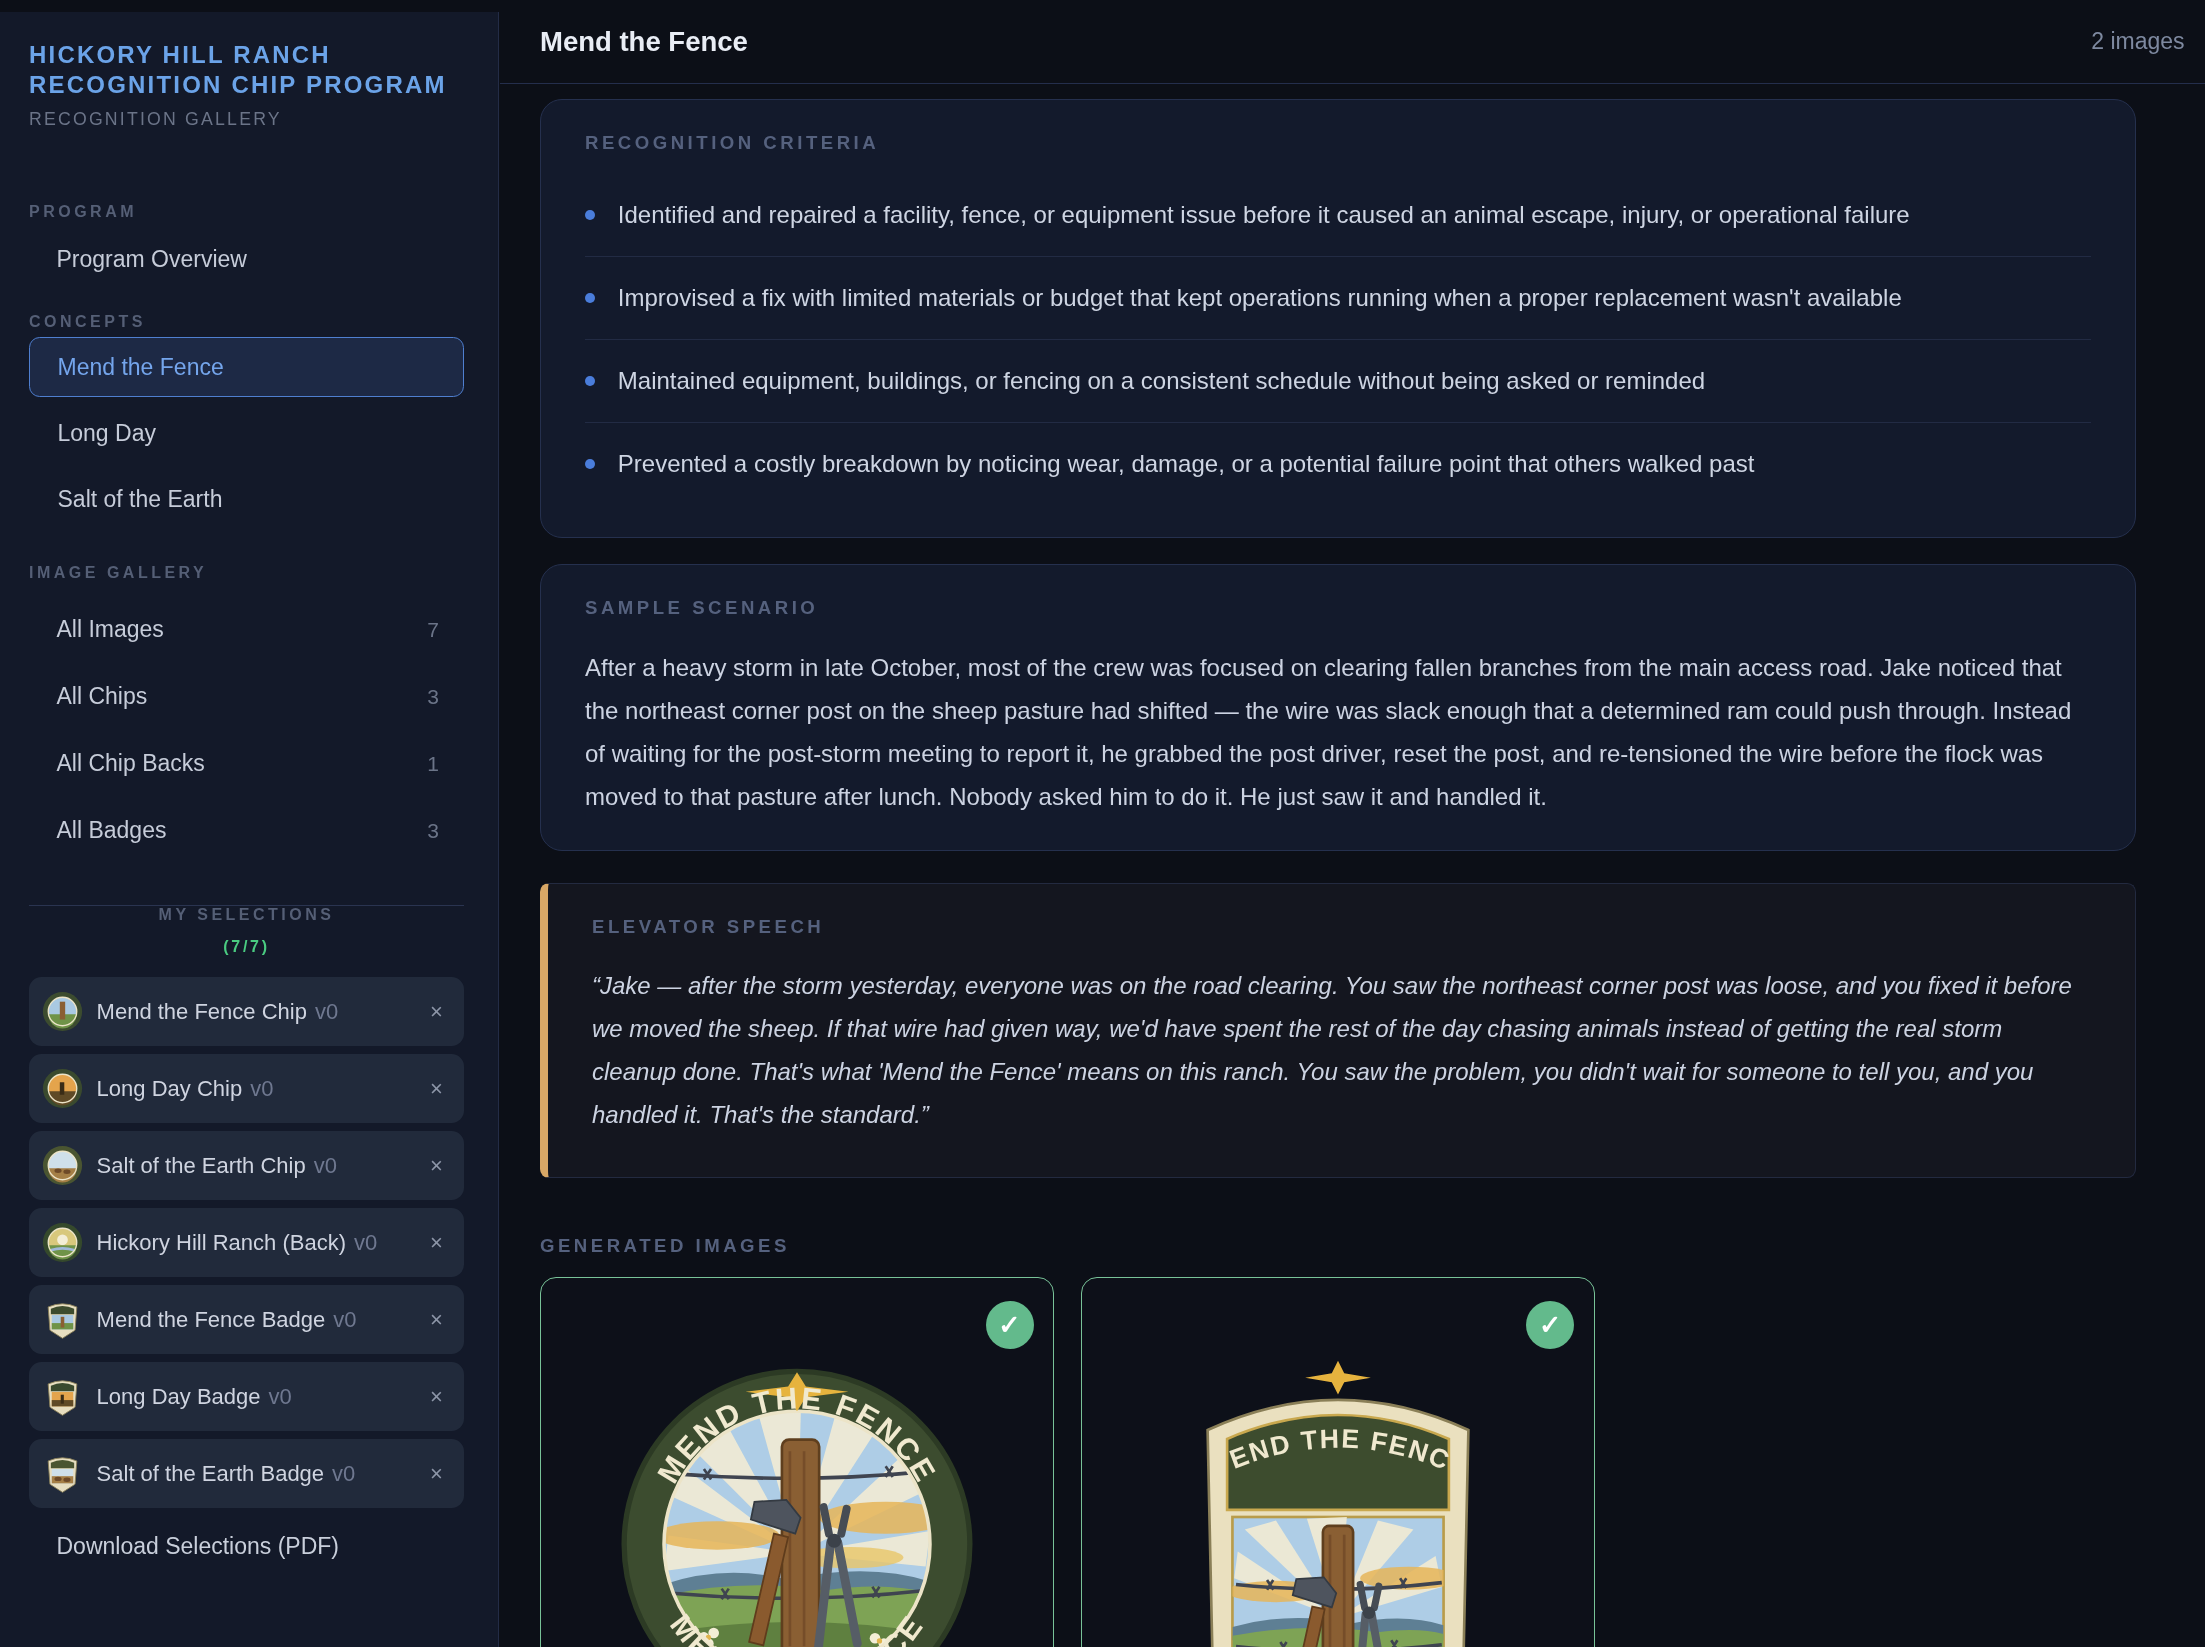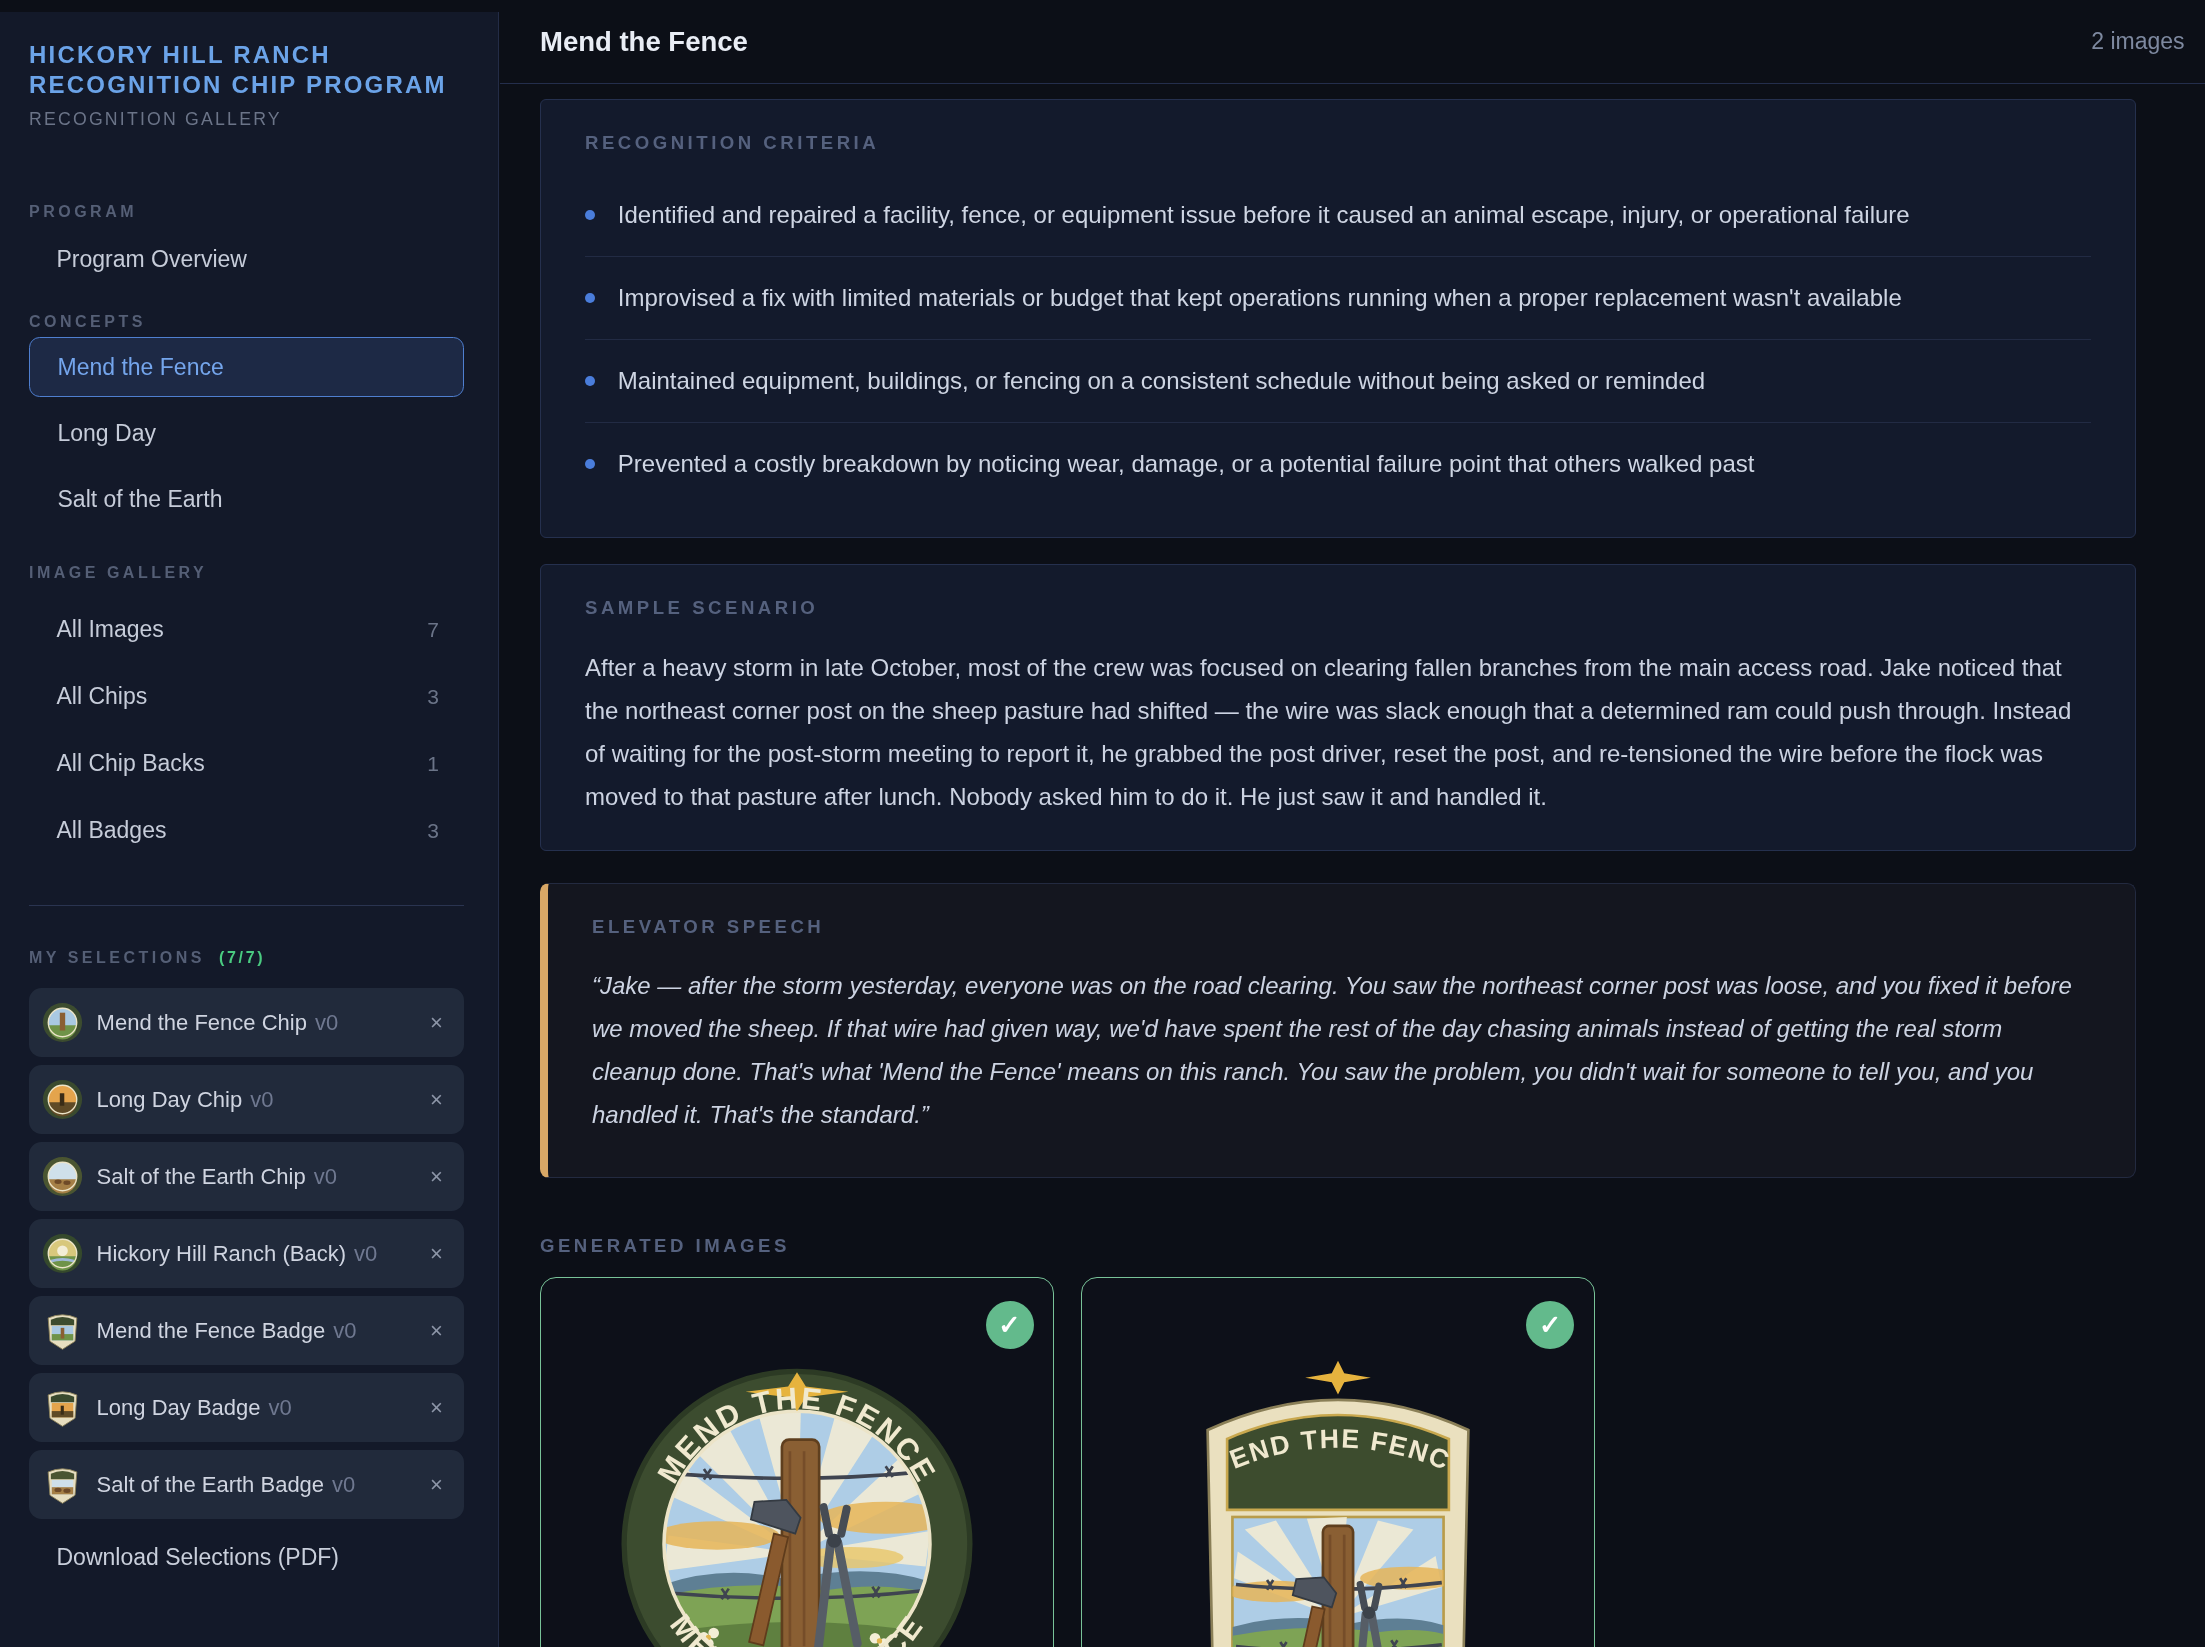--- a/index.html
+++ b/index.html
@@ -18,40 +18,40 @@
   .lbl-gallery { margin-top:35px; }
   .nav-row { display:flex; align-items:center; height:50px; padding-left:27.5px;
              color:#c6ccd9; font-size:23px; border-radius:10.6px; cursor:pointer;text-align:center; }
   .nav-row.first { margin-top:14px; }
   .concept-row { height:60px; margin-top:6.2px; border:1.8px solid transparent; }
   .concept-row.selected { background:#1d2945; border:1.8px solid #4f7fd0; color:#74a5ec; }
   .gallery-row { height:53px; margin-top:14px; display:flex; justify-content:space-between;
                  align-items:center; padding-right:25px;gap:16px; }
   .count { color:#6b7488; font-size:21px; }
   .sb-divider { margin-top:48px; border-top:0.9px solid #2a3450; }
-  .sel-header { margin-top:43px; display:flex; gap:14px; align-items:center; }
+  .sel-header { display:flex; gap:14px; align-items:center;flex-direction:column; }
   .sel-count { color:#4acb81; font-size:16px; font-weight:bold; letter-spacing:2.7px; }
   .sel-list { margin-top:21px; display:flex; flex-direction:column; gap:8px; }
   .sel-item { height:69px; background:#212a3b; border-radius:12.4px; display:flex;
               align-items:center; padding:0 17.7px 0 13.3px; gap:13.3px; cursor:pointer; }
   .sel-thumb { width:41px; height:43px; flex:none; display:flex; align-items:center; }
   .sel-label { flex:1; color:#cfd4e0; font-size:22px; white-space:nowrap; overflow:hidden; }
   .sel-ver { color:#6f7890; margin-left:8px; }
   .sel-close { color:#8d96a8; font-size:22px; padding:3.5px; cursor:pointer; }
   .download-row { margin-top:14px; padding-left:27.5px; height:48px; display:flex;
                   align-items:center; color:#c9cfdb; font-size:23px; cursor:pointer; }
 
   
   .main { position:absolute; left:500px; top:0; right:0; bottom:0; background:#0c0f17; overflow:hidden; }
   .header { height:84px; display:flex; align-items:center; justify-content:space-between;
             padding:0 20.4px 0 40px; border-bottom:0.9px solid #242e4c; }
   .page-title { color:#e9edf5; font-size:27.5px; font-weight:bold; }
   .img-count { color:#7e89a0; font-size:23px; }
   .content { padding:15px 69px 0 40px; }
-  .card { background:#131a2c; border:0.9px solid #25304e; border-radius:6px; padding:32px 44px; }
+  .card { background:#131a2c; border:0.9px solid #25304e; border-radius:22px; padding:32px 44px; }
   .card-label { font-size:18.6px; letter-spacing:3.5px; color:#55617e; font-weight:bold; }
   .criteria-list { margin-top:19.5px; }
   .criteria-row { display:flex; gap:23px; padding:24px 0; align-items:flex-start; }
   .criteria-row + .criteria-row { border-top:0.9px solid #222b44; }
   .dot { width:9.8px; height:9.8px; border-radius:50%; background:#4a7ddb; margin-top:12.4px; flex:none; }
   .body-text { font-size:24px; color:#ced5e3; line-height:34px; }
   .scenario-card { margin-top:26.6px; }
   .para { margin-top:26.6px; font-size:24px; line-height:43px; color:#ccd3e2; }
   .elevator-card { margin-top:32px; background:#14161f; border:0.9px solid #232a40;
                    border-left:8.9px solid #d8a766; border-radius:8.9px; padding:32px 44px 41px 44px; }

